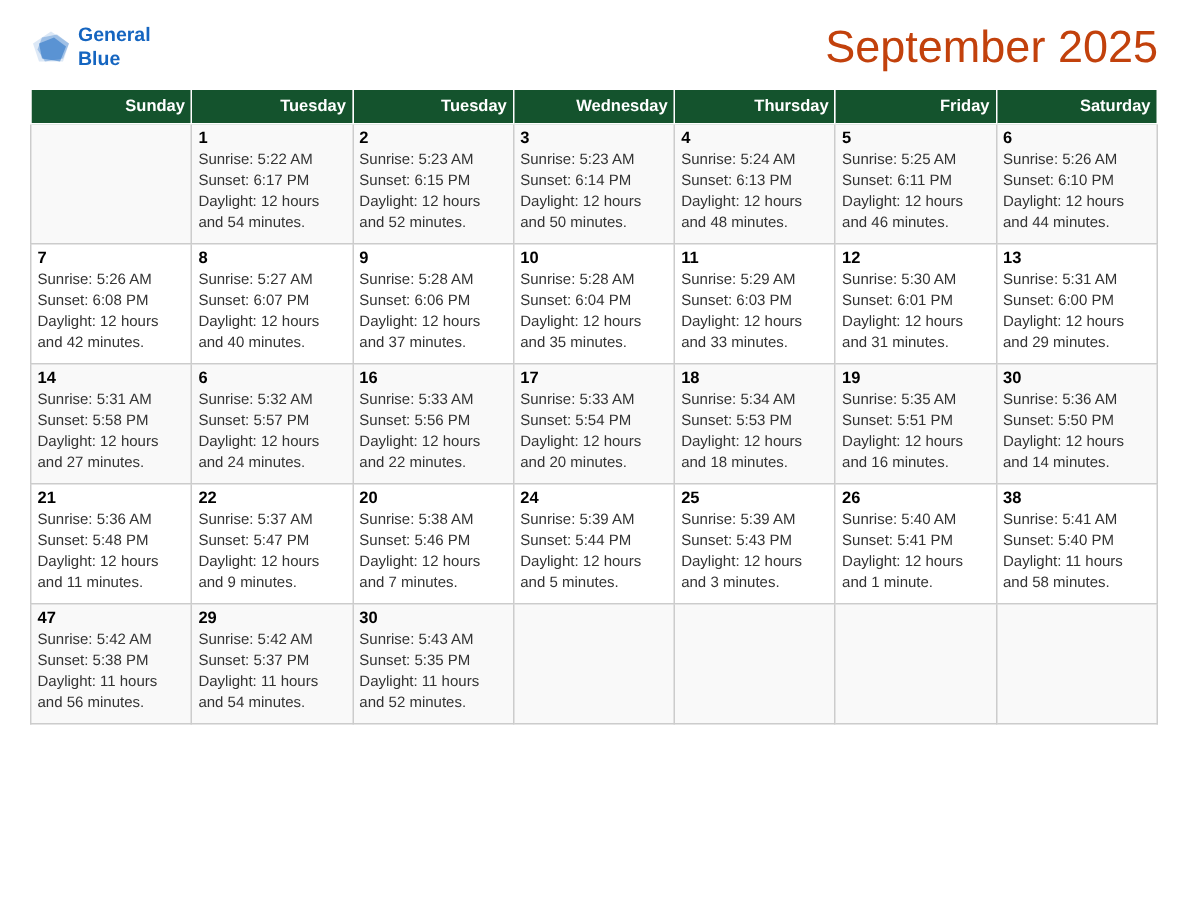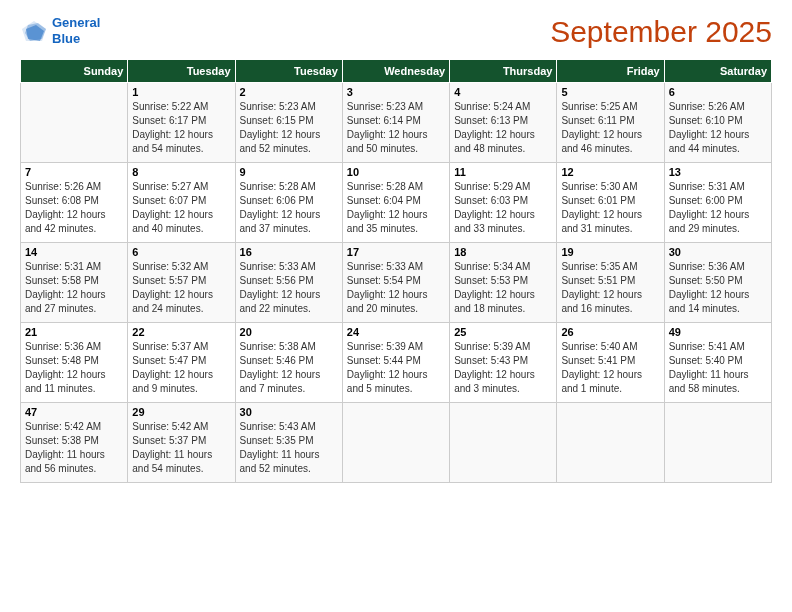--- a/index.html
+++ b/index.html
@@ -234,21 +234,21 @@
       </td>
           <td>
         <span class="day-num">25</span>
         <span class="day-info">Sunrise: 5:39 AM<br>Sunset: 5:43 PM<br>Daylight: 12 hours and 3 minutes.</span>
       </td>
           <td>
         <span class="day-num">26</span>
         <span class="day-info">Sunrise: 5:40 AM<br>Sunset: 5:41 PM<br>Daylight: 12 hours and 1 minute.</span>
       </td>
           <td>
-        <span class="day-num">49</span>
+        <span class="day-num">38</span>
         <span class="day-info">Sunrise: 5:41 AM<br>Sunset: 5:40 PM<br>Daylight: 11 hours and 58 minutes.</span>
       </td>
         </tr>
         <tr>
           <td>
         <span class="day-num">47</span>
         <span class="day-info">Sunrise: 5:42 AM<br>Sunset: 5:38 PM<br>Daylight: 11 hours and 56 minutes.</span>
       </td>
           <td>
         <span class="day-num">29</span>

